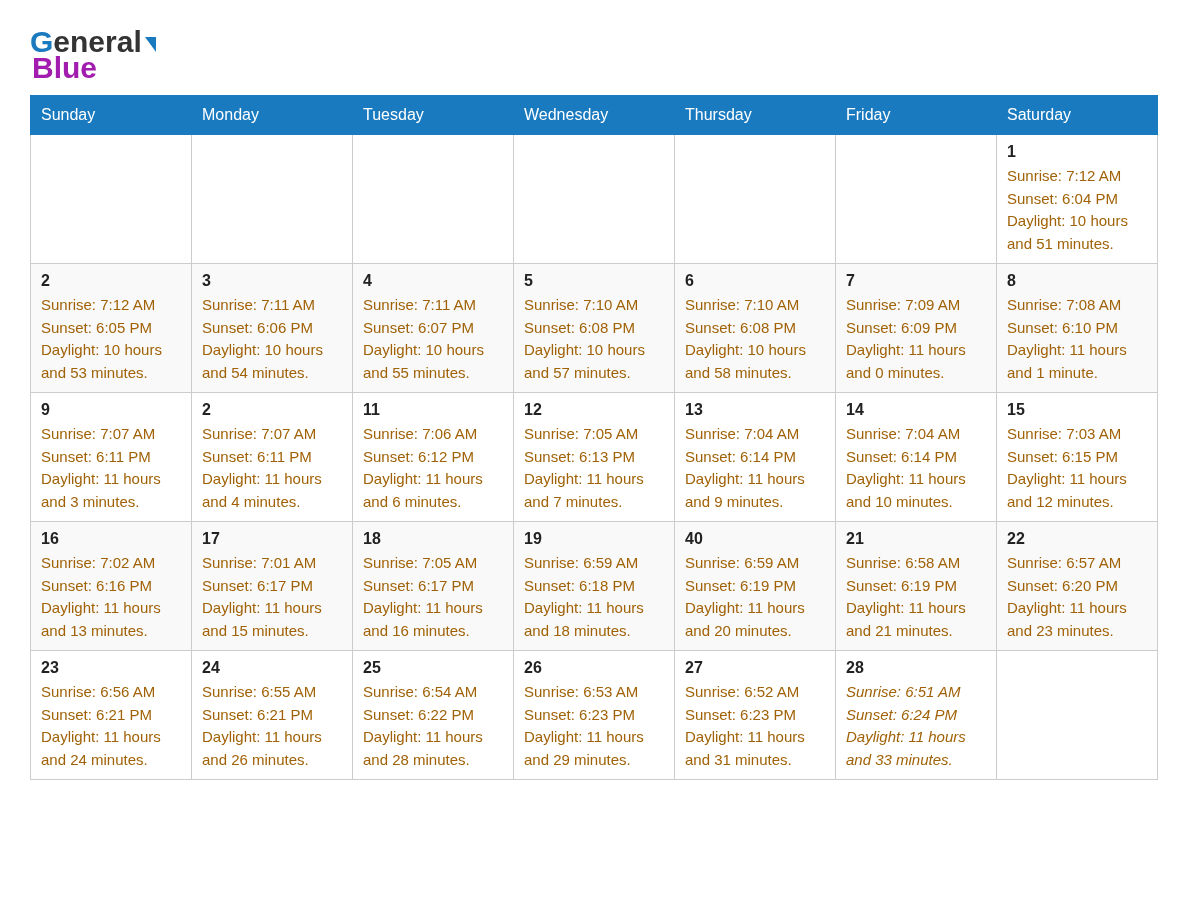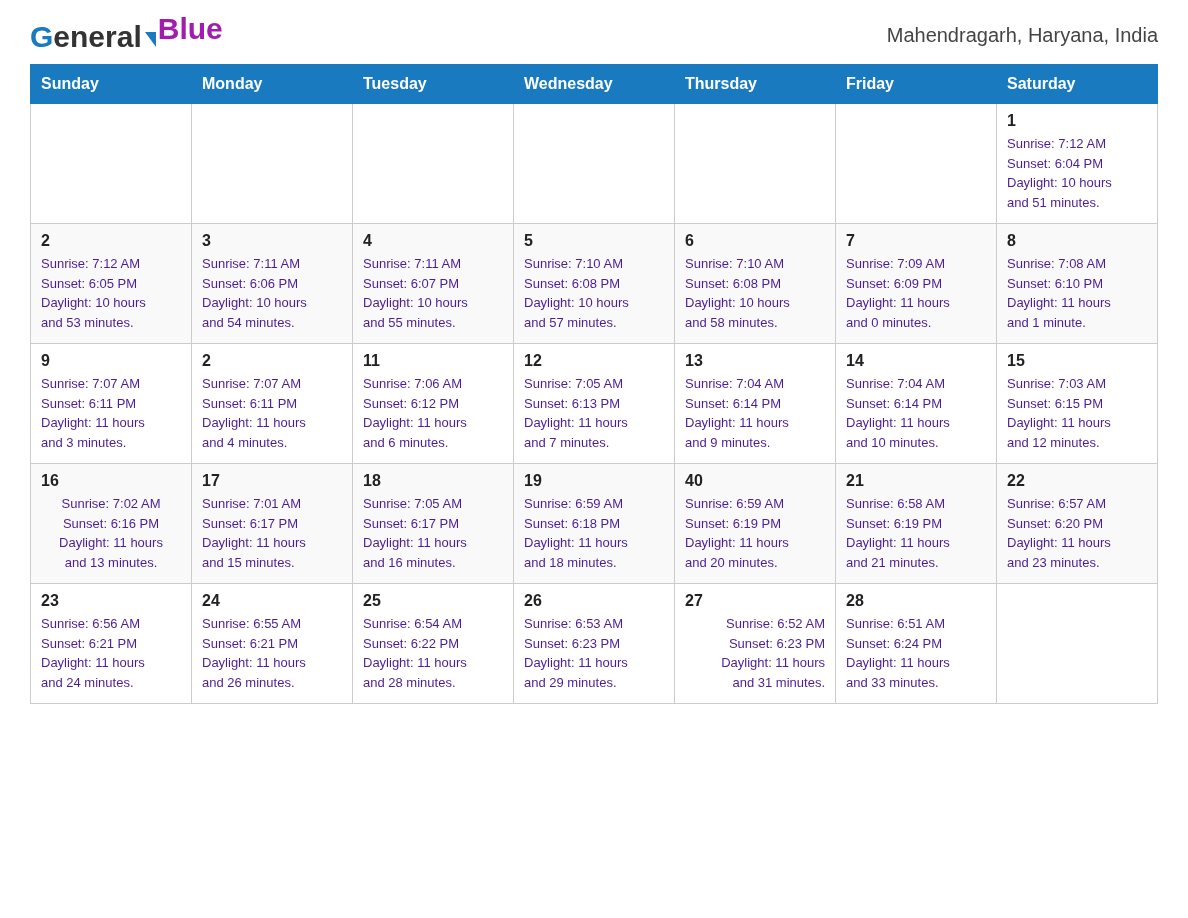--- a/index.html
+++ b/index.html
@@ -11,22 +11,23 @@
       min-height: 918px;
     }
     .header {
       display: flex;
       justify-content: space-between;
       align-items: flex-start;
       margin-bottom: 10px;
     }
     .logo {
       display: flex;
-      flex-direction: row;
+      flex-direction: column;
       align-items: flex-start;
+      margin-top: 5px;
     }
     .title-section {
       text-align: right;
     }
     .month-title {
       font-size: 52px;
       font-weight: bold;
       color: #222;
       line-height: 1.1;
     }
@@ -37,42 +38,42 @@
     }
     table {
       width: 100%;
       border-collapse: collapse;
       margin-top: 10px;
     }
     thead tr th {
       background-color: #1a7abf;
       color: #fff;
       font-size: 16px;
-      font-weight: bold;
+      font-weight: normal;
       padding: 10px 10px;
       text-align: left;
       border: 1px solid #1a7abf;
     }
     tbody tr td {
       border: 1px solid #ccc;
       vertical-align: top;
       padding: 8px 10px;
       width: 14.28%;
       height: 120px;
     }
     .day-num {
       font-size: 16px;
       font-weight: bold;
       color: #222;
       display: block;
       margin-bottom: 4px;
     }
     .day-info {
-      font-size: 13px;
-      color: #4c1d95;
+      font-size: 15px;
+      color: #a16207;
       line-height: 1.5;
     }
     tbody tr:nth-child(even) td {
       background-color: #f9f9f9;
     }
     .empty {
       background-color: #fff;
     }
   </style>
 </head>
@@ -82,21 +83,20 @@
   <div class="logo">
     <div style="display:flex; align-items:center;">
       <span style="font-size:30px; font-weight:bold; color:#333;">
         <span style="color:#1a7abf;">G</span>eneral
       </span>
       <span style="display:inline-block; width:0; height:0; border-left:11px solid transparent; border-top:15px solid #1a7abf; margin-left:3px; position:relative; top:2px;"></span>
     </div>
     <div style="font-size:30px; font-weight:bold; color:#a21caf; margin-top:-8px; margin-left:2px;">Blue</div>
   </div>
   <div class="title-section">
-    <div class="location">Mahendragarh, Haryana, India</div>
   </div>
 </div>
 
 <table>
   <thead>
     <tr>
     <th>Sunday</th>
         <th>Monday</th>
         <th>Tuesday</th>
         <th>Wednesday</th>
@@ -219,21 +219,21 @@
           <span class="day-num">15</span>
           <div class="day-info" style="white-space: pre-line;">Sunrise: 7:03 AM
 Sunset: 6:15 PM
 Daylight: 11 hours
 and 12 minutes.</div>
         </td>
       </tr>
       <tr>
         <td>
           <span class="day-num">16</span>
-          <div class="day-info" style="white-space: pre-line; text-align: center;">Sunrise: 7:02 AM
+          <div class="day-info" style="white-space: pre-line;">Sunrise: 7:02 AM
 Sunset: 6:16 PM
 Daylight: 11 hours
 and 13 minutes.</div>
         </td>
         <td>
           <span class="day-num">17</span>
           <div class="day-info" style="white-space: pre-line;">Sunrise: 7:01 AM
 Sunset: 6:17 PM
 Daylight: 11 hours
 and 15 minutes.</div>
@@ -298,28 +298,28 @@
         </td>
         <td>
           <span class="day-num">26</span>
           <div class="day-info" style="white-space: pre-line;">Sunrise: 6:53 AM
 Sunset: 6:23 PM
 Daylight: 11 hours
 and 29 minutes.</div>
         </td>
         <td>
           <span class="day-num">27</span>
-          <div class="day-info" style="white-space: pre-line; text-align: right;">Sunrise: 6:52 AM
+          <div class="day-info" style="white-space: pre-line;">Sunrise: 6:52 AM
 Sunset: 6:23 PM
 Daylight: 11 hours
 and 31 minutes.</div>
         </td>
         <td>
           <span class="day-num">28</span>
-          <div class="day-info" style="white-space: pre-line;">Sunrise: 6:51 AM
+          <div class="day-info" style="white-space: pre-line; font-style: italic;">Sunrise: 6:51 AM
 Sunset: 6:24 PM
 Daylight: 11 hours
 and 33 minutes.</div>
         </td>
         <td class="empty"></td>
       </tr>
     </tbody>
 </table>
 
 </body></html>

